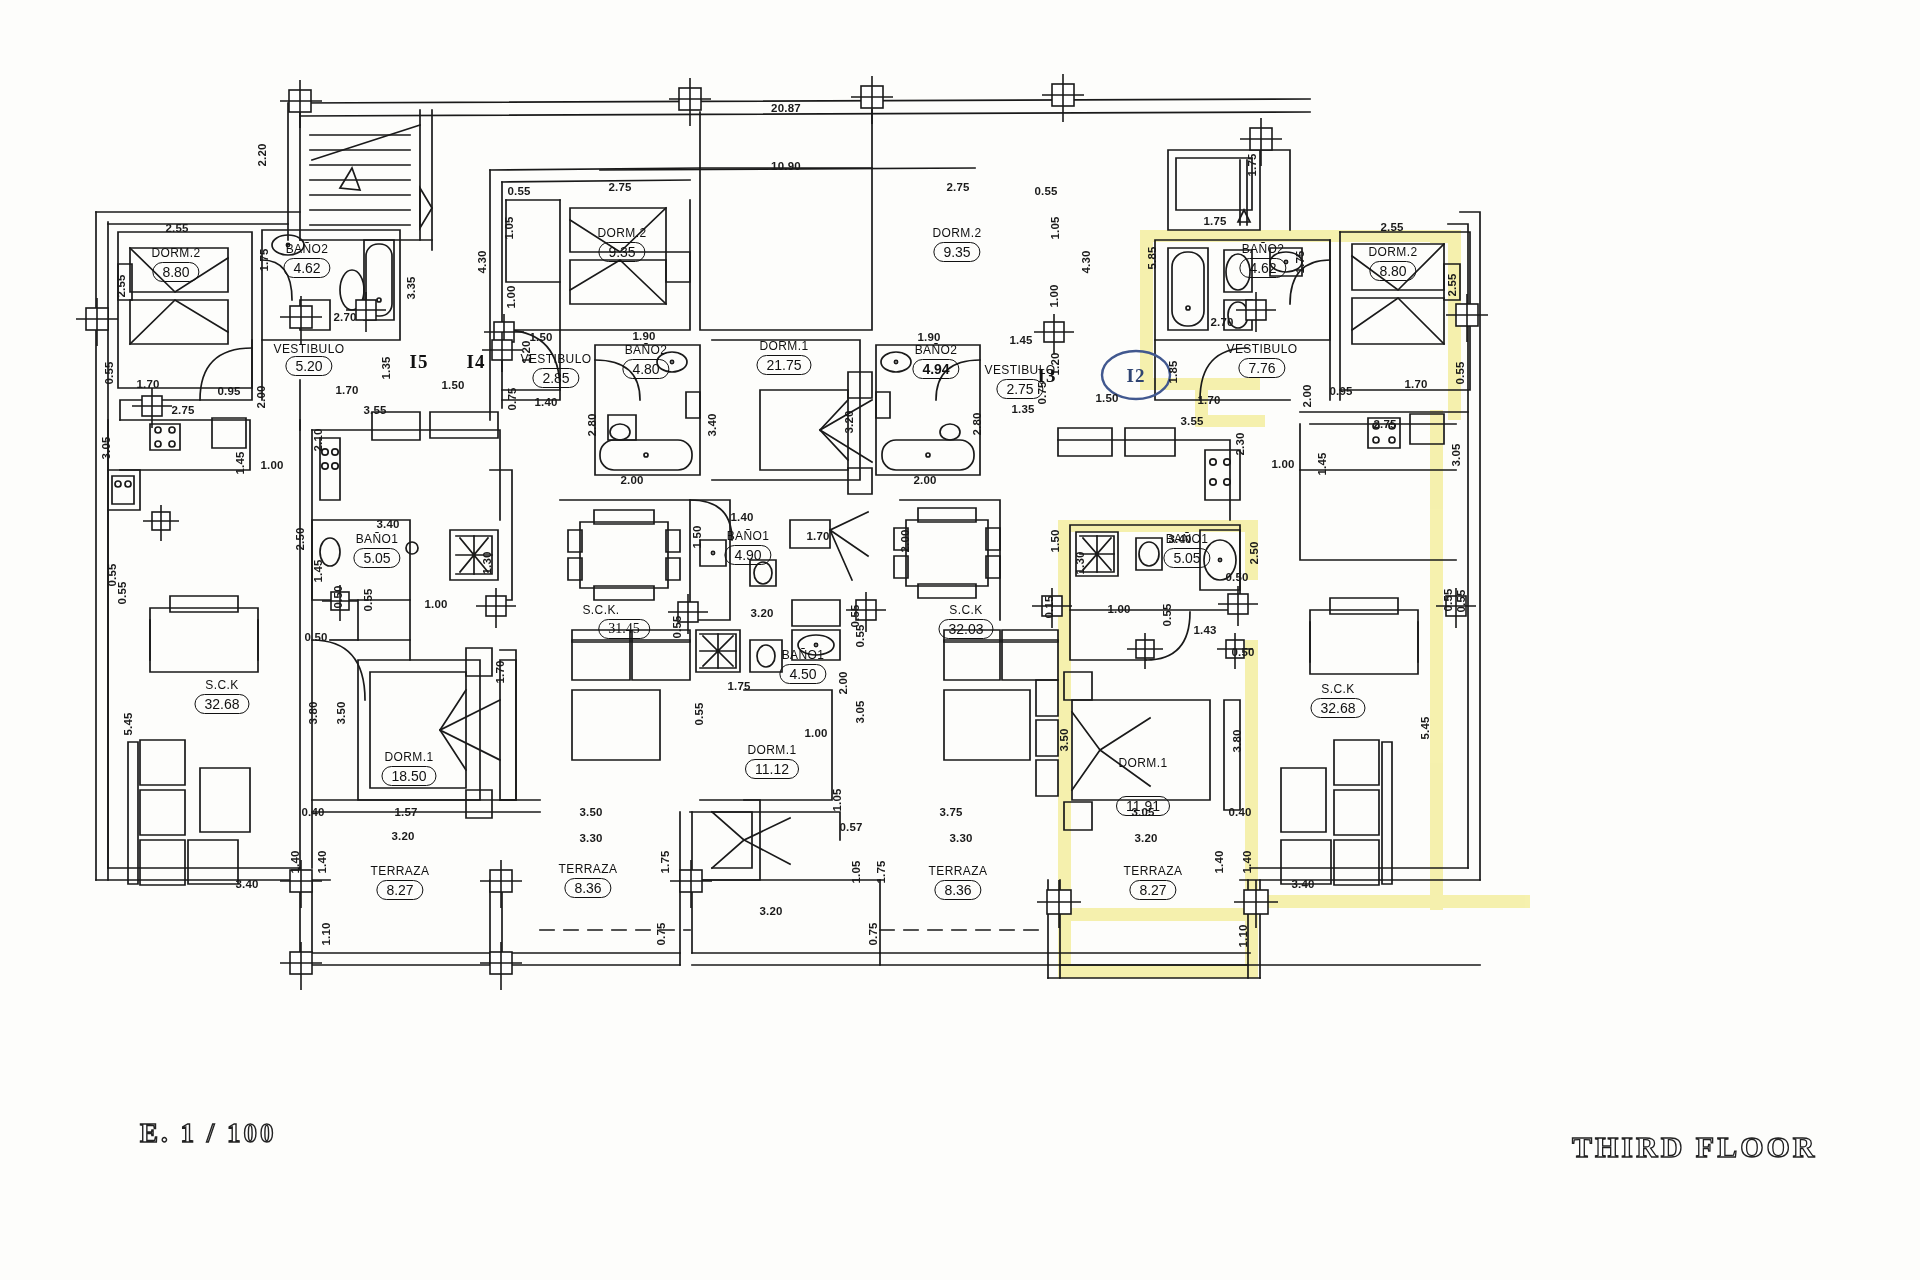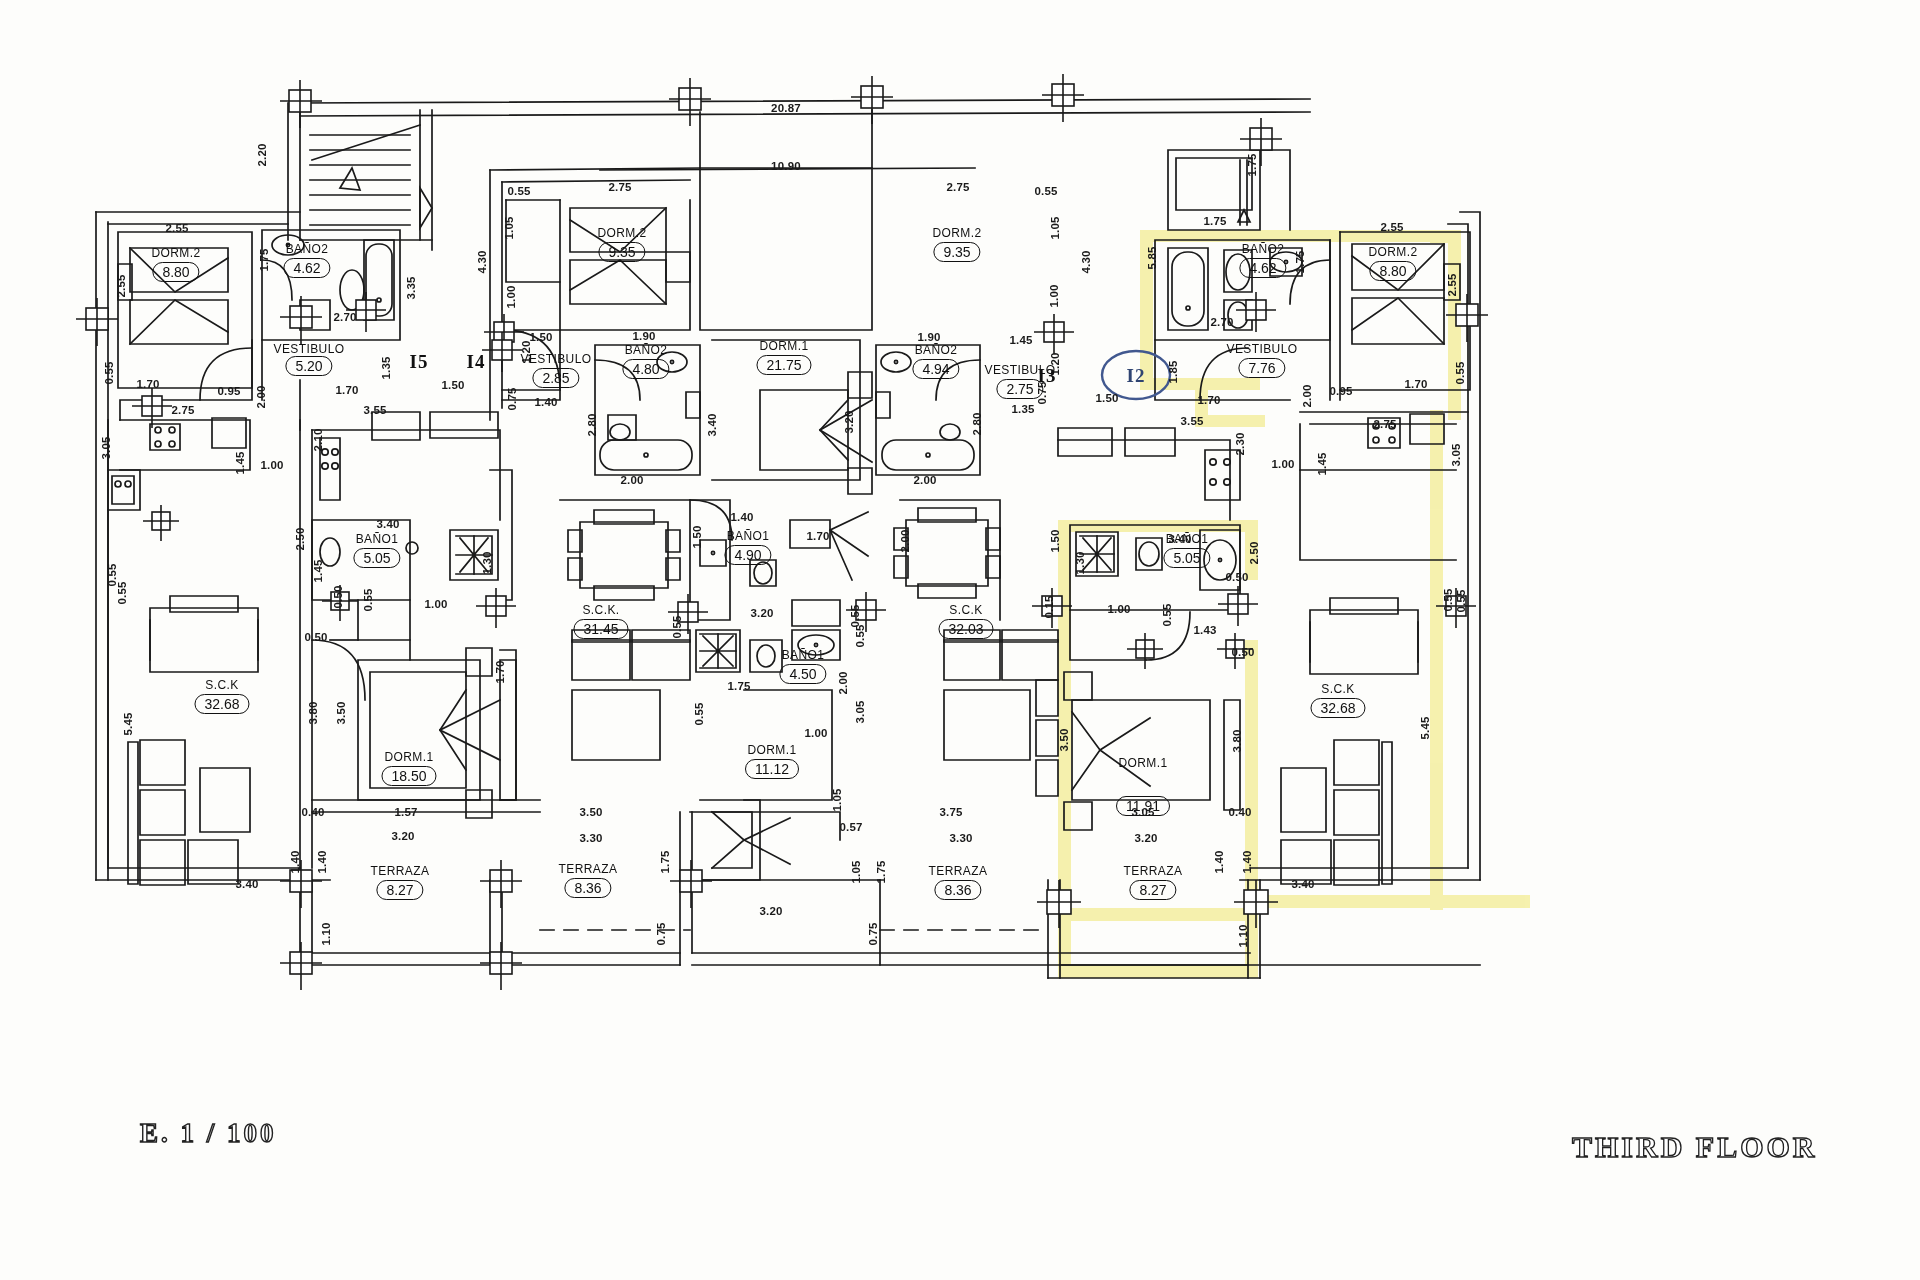--- a/index.html
+++ b/index.html
@@ -507,41 +507,41 @@
       <div class="lbl pill" style="left: 622px; top: 242px;">9.35</div>
       <div class="lbl roomname" style="left: 556px; top: 352px;">VESTIBULO</div>
       <div class="lbl pill" style="left: 556px; top: 368px;">2.85</div>
       <div class="lbl roomname" style="left: 646px; top: 343px;">BAÑO2</div>
       <div class="lbl pill" style="left: 646px; top: 359px;">4.80</div>
       <div class="lbl roomname" style="left: 784px; top: 339px;">DORM.1</div>
       <div class="lbl pill" style="left: 784px; top: 355px;">21.75</div>
       <div class="lbl roomname" style="left: 957px; top: 226px;">DORM.2</div>
       <div class="lbl pill" style="left: 957px; top: 242px;">9.35</div>
       <div class="lbl roomname" style="left: 936px; top: 343px;">BAÑO2</div>
-      <div class="lbl pill" style="left: 936px; top: 359px;">4.94</div>
+      <div class="lbl pill" style="left: 936px; top: 359px; font-weight: bold;">4.94</div>
       <div class="lbl roomname" style="left: 1020px; top: 363px;">VESTIBULO</div>
       <div class="lbl pill" style="left: 1020px; top: 379px;">2.75</div>
       <div class="lbl roomname" style="left: 1263px; top: 242px;">BAÑO2</div>
       <div class="lbl pill" style="left: 1263px; top: 258px;">4.62</div>
       <div class="lbl roomname" style="left: 1262px; top: 342px;">VESTIBULO</div>
       <div class="lbl pill" style="left: 1262px; top: 358px;">7.76</div>
       <div class="lbl roomname" style="left: 1393px; top: 245px;">DORM.2</div>
       <div class="lbl pill" style="left: 1393px; top: 261px;">8.80</div>
       <div class="lbl roomname" style="left: 377px; top: 532px;">BAÑO1</div>
       <div class="lbl pill" style="left: 377px; top: 548px;">5.05</div>
       <div class="lbl roomname" style="left: 748px; top: 529px;">BAÑO1</div>
       <div class="lbl pill" style="left: 748px; top: 545px;">4.90</div>
       <div class="lbl roomname" style="left: 803px; top: 648px;">BAÑO1</div>
       <div class="lbl pill" style="left: 803px; top: 664px;">4.50</div>
       <div class="lbl roomname" style="left: 1187px; top: 532px;">BAÑO1</div>
       <div class="lbl pill" style="left: 1187px; top: 548px;">5.05</div>
       <div class="lbl roomname" style="left: 222px; top: 678px;">S.C.K</div>
       <div class="lbl pill" style="left: 222px; top: 694px;">32.68</div>
       <div class="lbl roomname" style="left: 601px; top: 603px;">S.C.K.</div>
-      <div class="lbl pill" style="left: 601px; top: 619px;">31.45</div>
+      <div class="lbl pill" style="left: 624px; top: 619px; font-family: Liberation Serif, serif;">31.45</div>
       <div class="lbl roomname" style="left: 966px; top: 603px;">S.C.K</div>
       <div class="lbl pill" style="left: 966px; top: 619px;">32.03</div>
       <div class="lbl roomname" style="left: 1338px; top: 682px;">S.C.K</div>
       <div class="lbl pill" style="left: 1338px; top: 698px;">32.68</div>
       <div class="lbl roomname" style="left: 409px; top: 750px;">DORM.1</div>
       <div class="lbl pill" style="left: 409px; top: 766px;">18.50</div>
       <div class="lbl roomname" style="left: 772px; top: 743px;">DORM.1</div>
       <div class="lbl pill" style="left: 772px; top: 759px;">11.12</div>
       <div class="lbl roomname" style="left: 1143px; top: 756px;">DORM.1</div>
       <div class="lbl pill" style="left: 1143px; top: 796px;">11.91</div>

